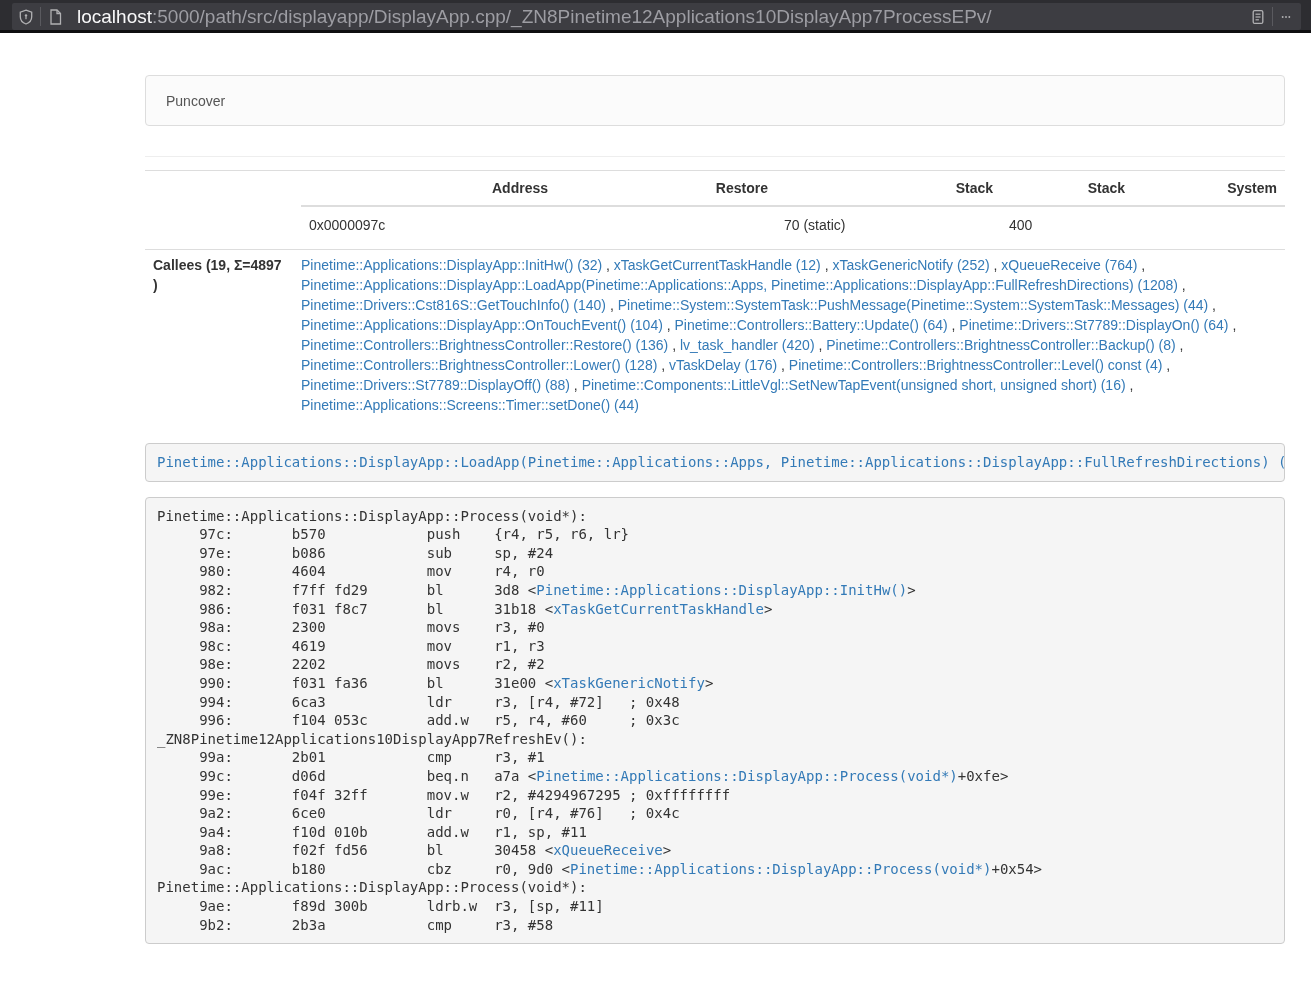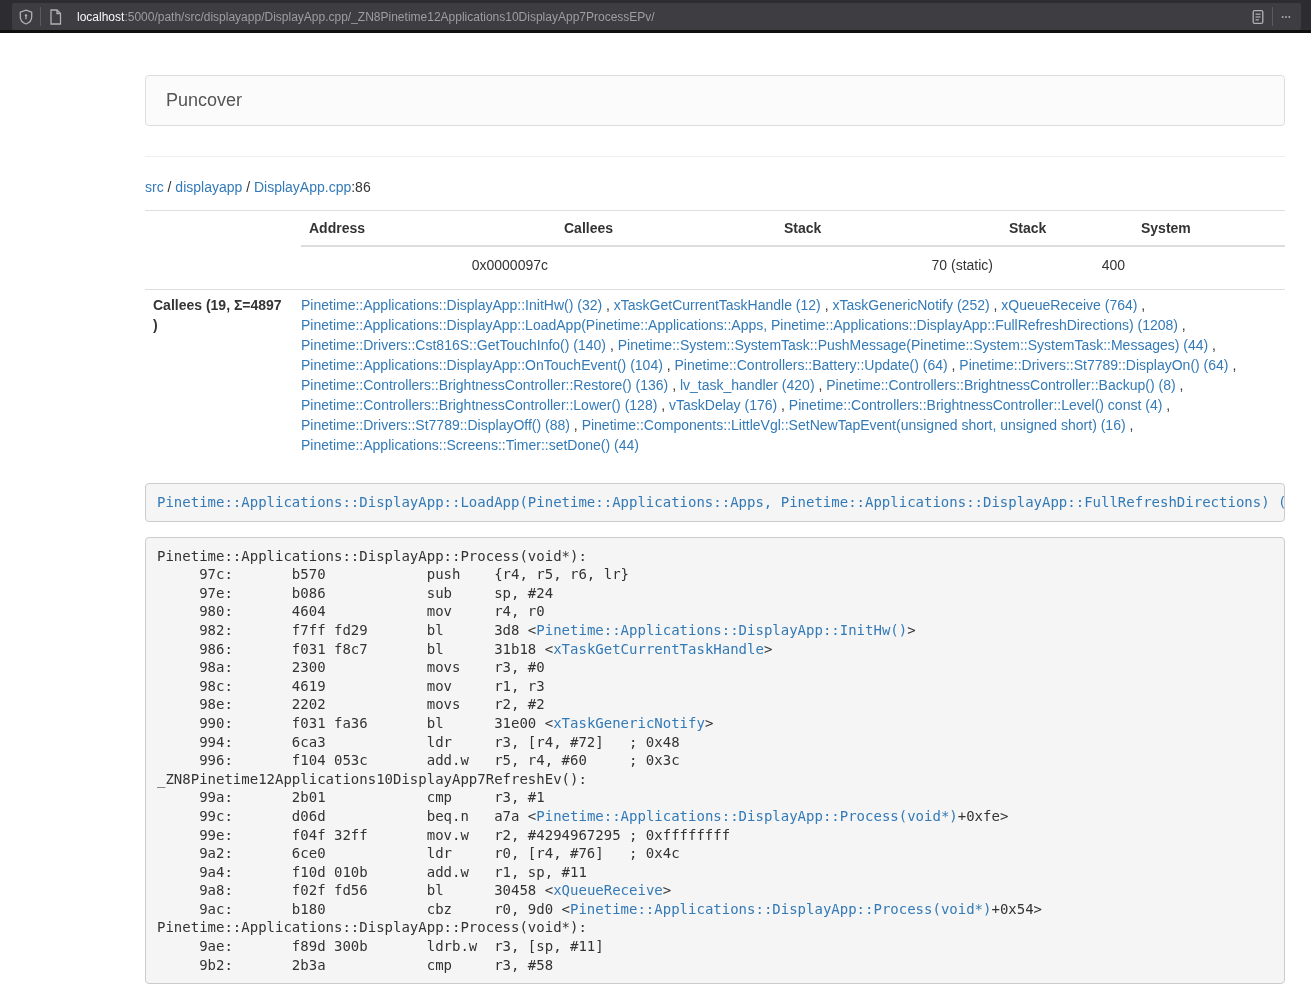--- a/index.html
+++ b/index.html
@@ -19,37 +19,37 @@
   }
   .urlbar {
     position:absolute; left:12px; right:10px; top:3px; height:27px;
     background:#3d3d42; border-radius:2px;
     display:flex; align-items:center;
   }
   .tb-icon { display:inline-flex; align-items:center; justify-content:center; width:28px; height:27px; flex:0 0 auto; }
   .tb-icon svg { display:block; }
   .tb-sep { width:1px; height:19px; background:#5a5a5f; flex:0 0 auto; }
   .url-text {
-    margin-left:8px; font-size:12px; color:#9d9da3;
+    margin-left:8px; font-size:19px; color:#9d9da3;
     white-space:nowrap; overflow:hidden; flex:1 1 auto;
   }
   .url-host { color:#f9f9fa; }
   .url-rest { color:#9d9da3; }
   .right-group { display:flex; align-items:center; flex:0 0 auto; margin-left:auto; }
   .tb-dots { padding:0 10px 0 8px; }
 
   
   .container { margin-left:145px; width:1140px; }
 
   .jumbo {
     margin-top:42px; height:51px;
     background:#fbfbfb; border:1px solid #dddddd; border-radius:4px;
     display:flex; align-items:center; padding-left:20px;
   }
-  .jumbo-title { font-size:18px; color:#555555; }
+  .jumbo-title { font-size:14px; color:#555555; }
 
   hr.divider { border:0; border-top:1px solid #eeeeee; margin:30px 0 0 0; }
 
   a { color:#337ab7; text-decoration:none; cursor:pointer; }
 
   .breadcrumb { margin:20px 0 0 0; font-size:14px; line-height:20px; color:#333333; }
   .bc-sep { color:#333333; }
   .bc-suffix { color:#333333; }
 
   table.tbl {
@@ -64,24 +64,24 @@
     line-height:20px;
   }
   table.tbl > tbody > tr > th { font-weight:bold; width:148px; }
 
   .fn-name { color:#333333; }
   .cube { display:inline-block; vertical-align:-3px; margin-right:7px; }
 
   td.nest-cell { padding:0 0 6px 8px !important; }
   table.inner { width:100%; border-collapse:collapse; }
   table.inner th {
-    padding:7px 8px; text-align:left; font-weight:bold;
+    padding:7px 8px; text-align:right; font-weight:bold;
     border-bottom:2px solid #dddddd; line-height:20px;
   }
-  table.inner td { padding:8px 8px; line-height:20px;text-align:right; }
+  table.inner td { padding:8px 8px; line-height:20px; }
 
   pre {
     margin:0; background:#f5f5f5;
     border:1px solid #cccccc; border-radius:4px;
     padding:9px 11px;
     font-family:"DejaVu Sans Mono", monospace;
     font-size:14px; line-height:18.6px;
     color:#333333;
     white-space:pre; overflow:hidden;
     tab-size:8; -moz-tab-size:8;
@@ -131,39 +131,38 @@
 </div>
 
 <div class="container">
 
   <div class="jumbo">
     <span class="jumbo-title">Puncover</span>
   </div>
 
   <hr class="divider">
 
-  <div class="breadcrumb"><a>src</a><span class="bc-sep"> / </span><a>displayapp</a><span class="bc-sep"> / </span><a>DisplayApp.cpp</a><span class="bc-suffix">:86</span></div>
 
   <table class="tbl">
     <tbody>
       <tr>
         <th></th>
         <td class="nest-cell">
           <table class="inner">
             <colgroup>
               <col style="width:255px">
                 <col style="width:220px">
                 <col style="width:225px">
                 <col style="width:132px">
                 <col>
             </colgroup>
             <thead>
               <tr>
                 <th>Address</th>
-                <th>Callees</th>
+                <th>Restore</th>
                 <th>Stack</th>
                 <th>Stack</th>
                 <th>System</th>
               </tr>
             </thead>
             <tbody>
               <tr>
                 <td>0x0000097c</td>
                 <td></td>
                 <td>70 (static)</td>

